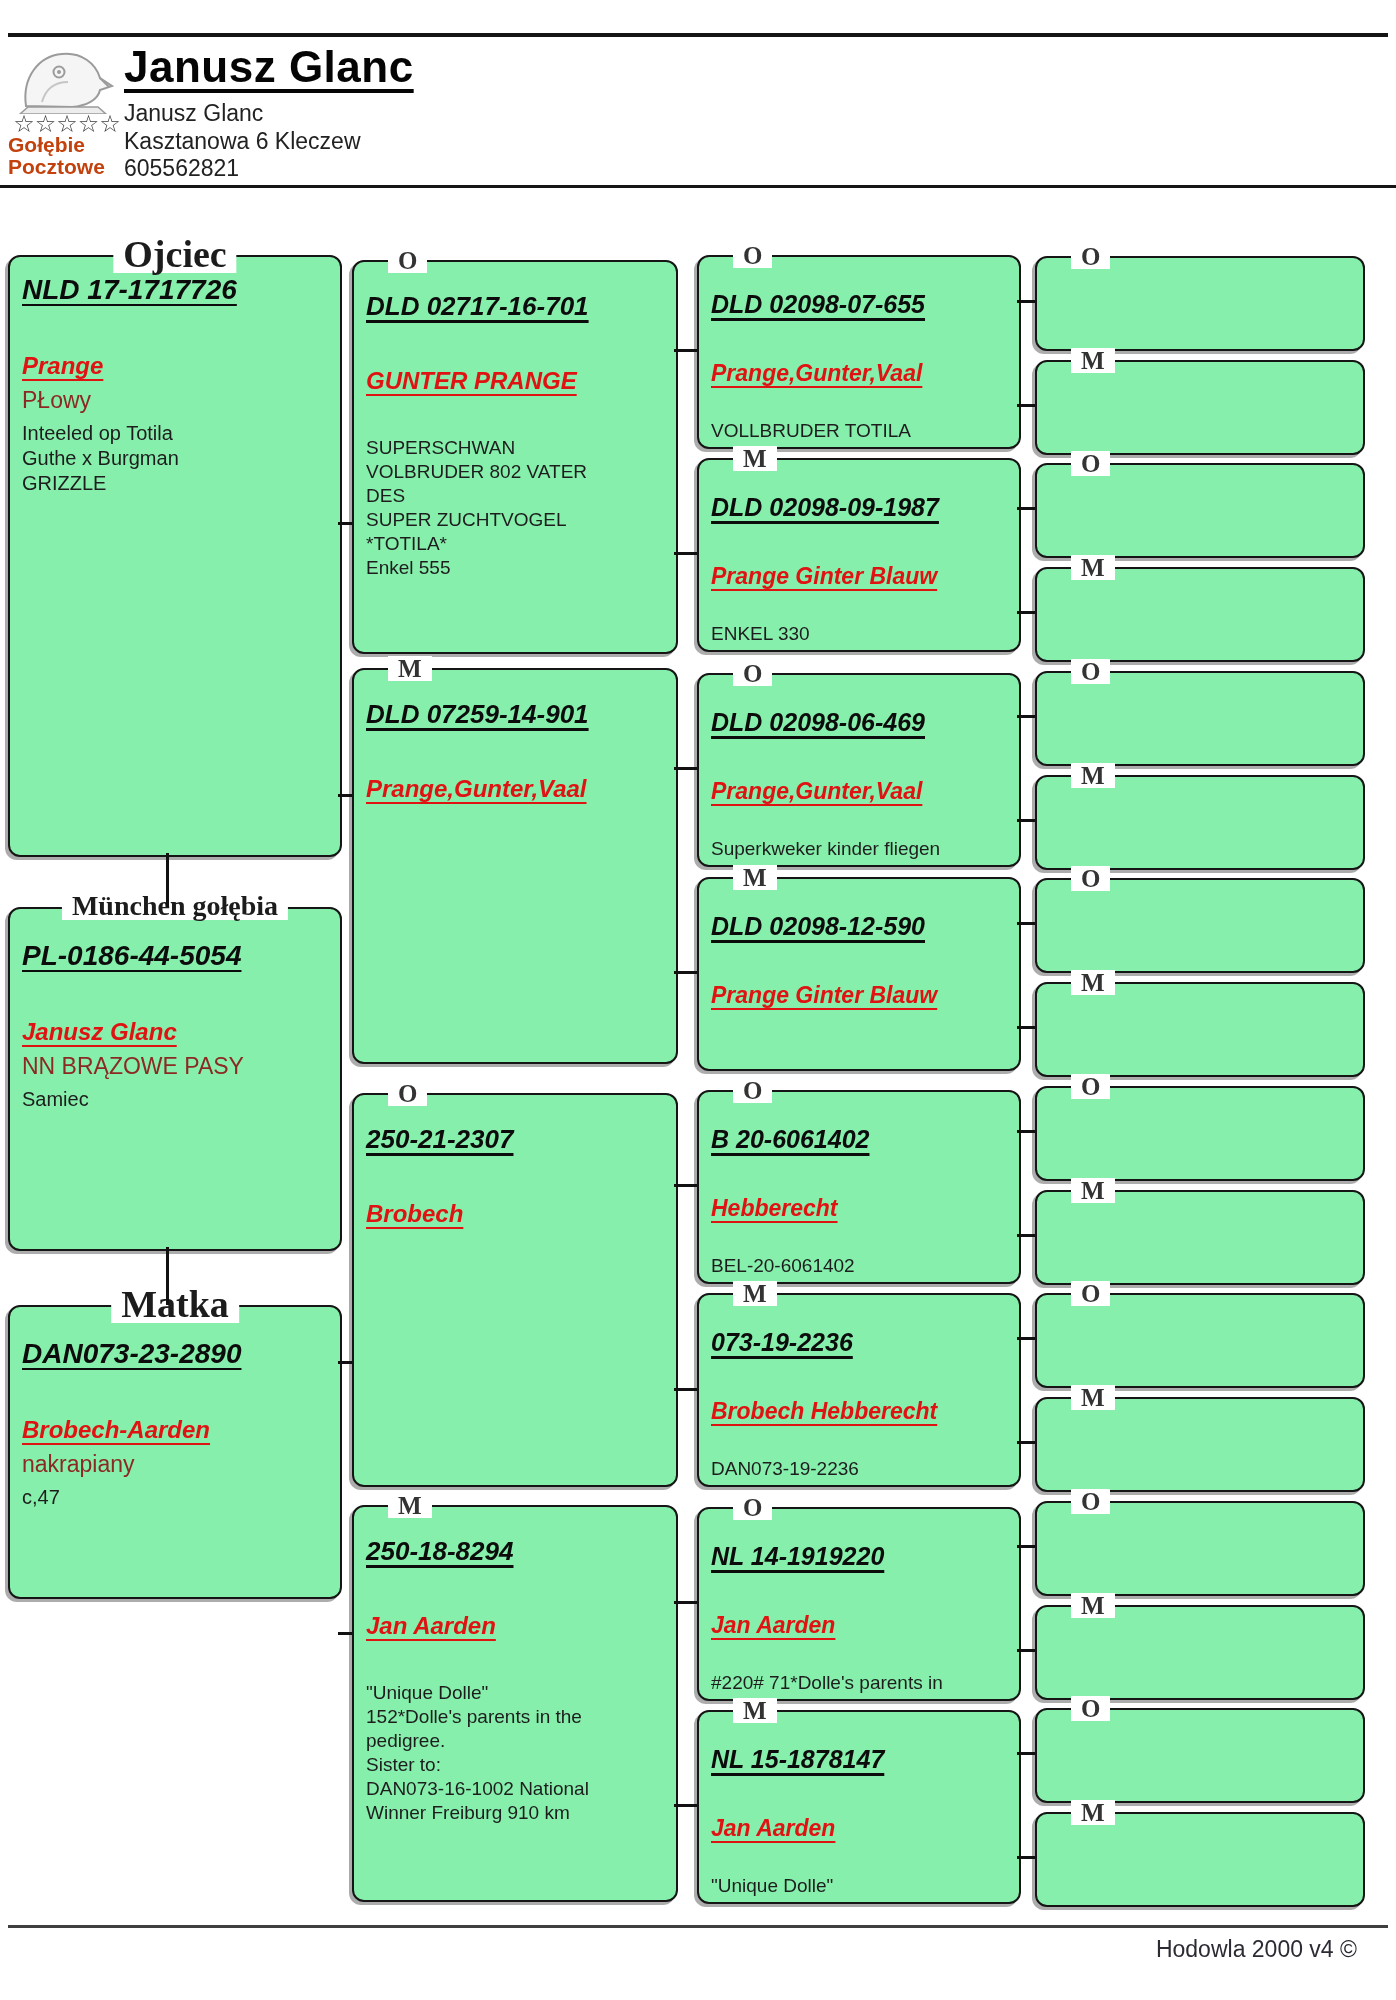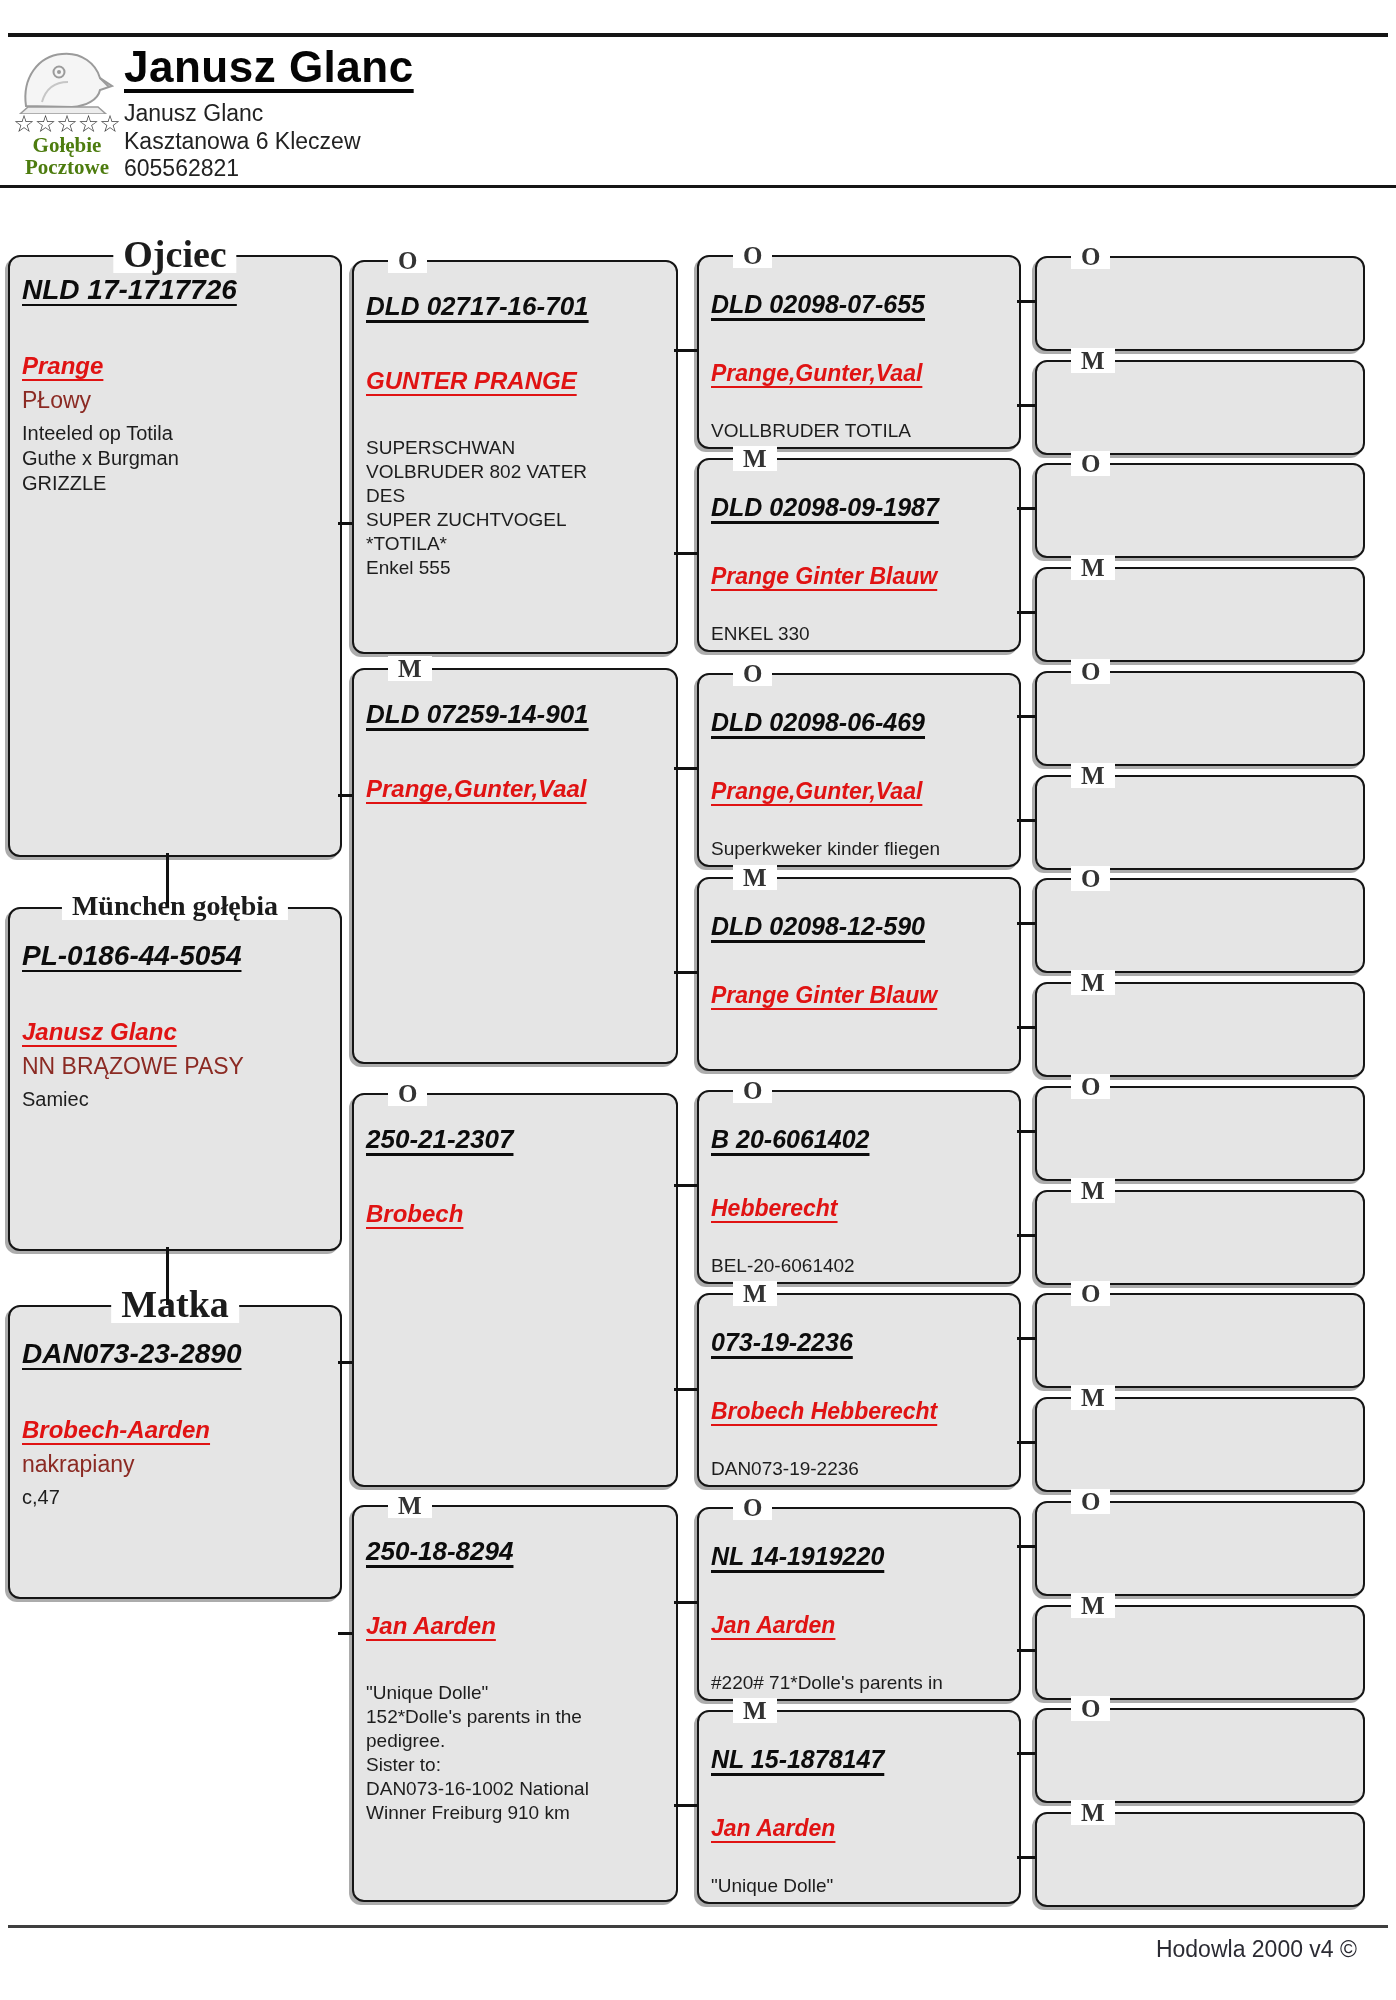--- a/index.html
+++ b/index.html
@@ -4,28 +4,28 @@
 <style>
   html,body{margin:0;padding:0;background:#fff;}
   .page{position:relative;width:1396px;height:2000px;background:#fff;overflow:hidden;
         font-family:"Liberation Sans",sans-serif;color:#1a1a1a;}
   .rule{position:absolute;background:#151515;}
   
   .logo-wrap{position:absolute;left:8px;top:42px;width:118px;}
   .logo-svg{position:absolute;left:4px;top:2px;}
   .stars{position:absolute;left:0;top:68px;width:118px;text-align:center;
          font-family:"DejaVu Sans",sans-serif;font-size:24px;color:#3d3d3d;letter-spacing:0px;}
-  .brand{position:absolute;left:0;width:118px;text-align:center;
-         font-family:Liberation Serif, serif;font-weight:bold;font-size:21px;color:#4d7c0f;line-height:22px;}
+  .brand{position:absolute;left:0;width:118px;text-align:left;
+         font-family:Liberation Sans, sans-serif;font-weight:bold;font-size:21px;color:#c2410c;line-height:22px;}
   .brand1{top:92px;} .brand2{top:114px;}
   .page-title{position:absolute;left:124px;top:42px;font-size:44px;font-weight:bold;color:#050505;
         text-decoration:underline;text-decoration-thickness:4px;text-underline-offset:7px;letter-spacing:.5px;}
   .hline{position:absolute;left:124px;font-size:23px;color:#222;}
   
-  .pbox{position:absolute;background:#e5e5e5;border:2.5px solid #151515;border-radius:12px;
+  .pbox{position:absolute;background:#86efac;border:2.5px solid #151515;border-radius:12px;
         box-shadow:-3px 3px 0 0 rgba(90,90,90,.5);}
   .seclabel{position:absolute;background:#fff;padding:0 10px;line-height:1;
         font-family:"Liberation Serif",serif;font-weight:bold;color:#1c1c1c;white-space:nowrap;}
   .lab-om{left:34px;top:-14px;font-size:25px;color:#333;}
   .lab-center{left:50%;transform:translateX(-50%);}
   .lab-big{top:-22px;font-size:38px;}
   .lab-med{top:-17px;font-size:28px;}
   .ring{font-weight:bold;font-style:italic;color:#0c0c0c;
         text-decoration:underline;text-decoration-thickness:2.5px;text-underline-offset:5px;white-space:nowrap;}
   .strain{font-weight:bold;font-style:italic;color:var(--red,#e01313);

